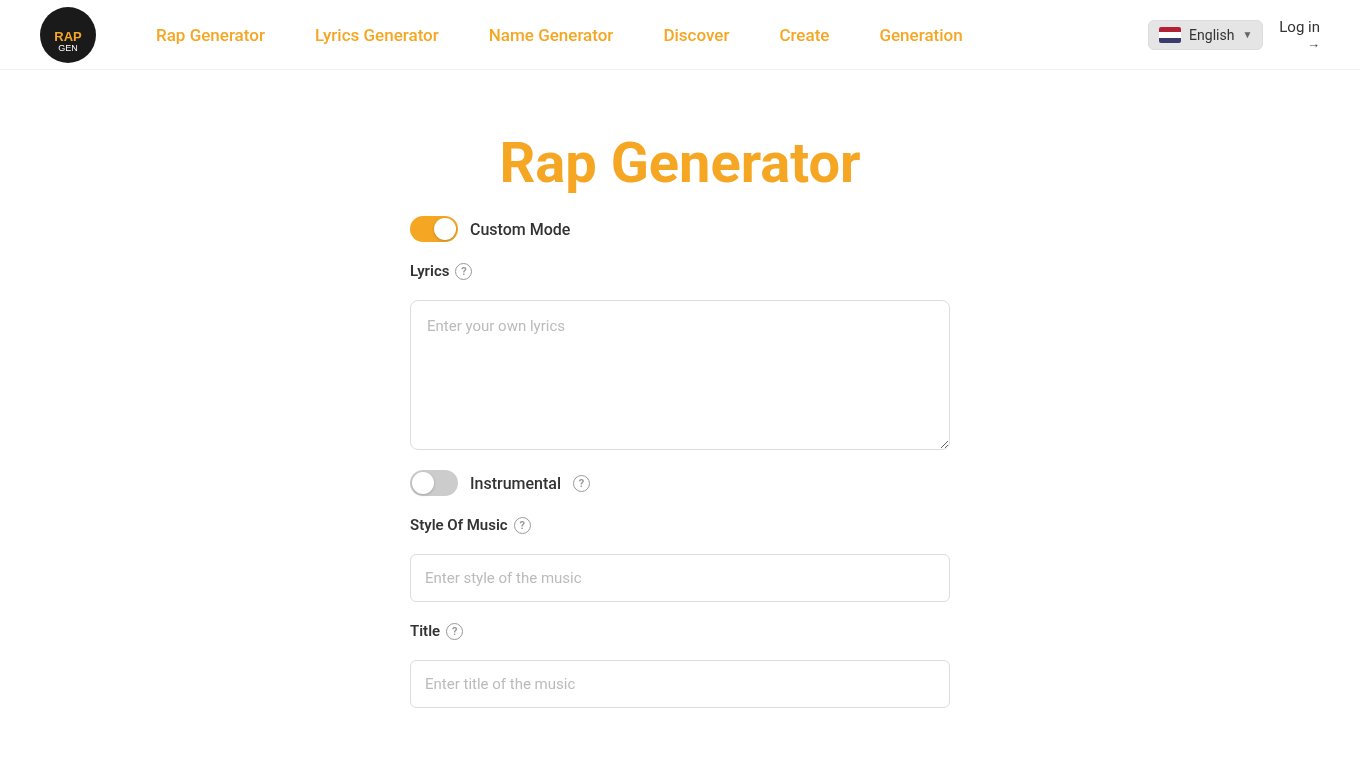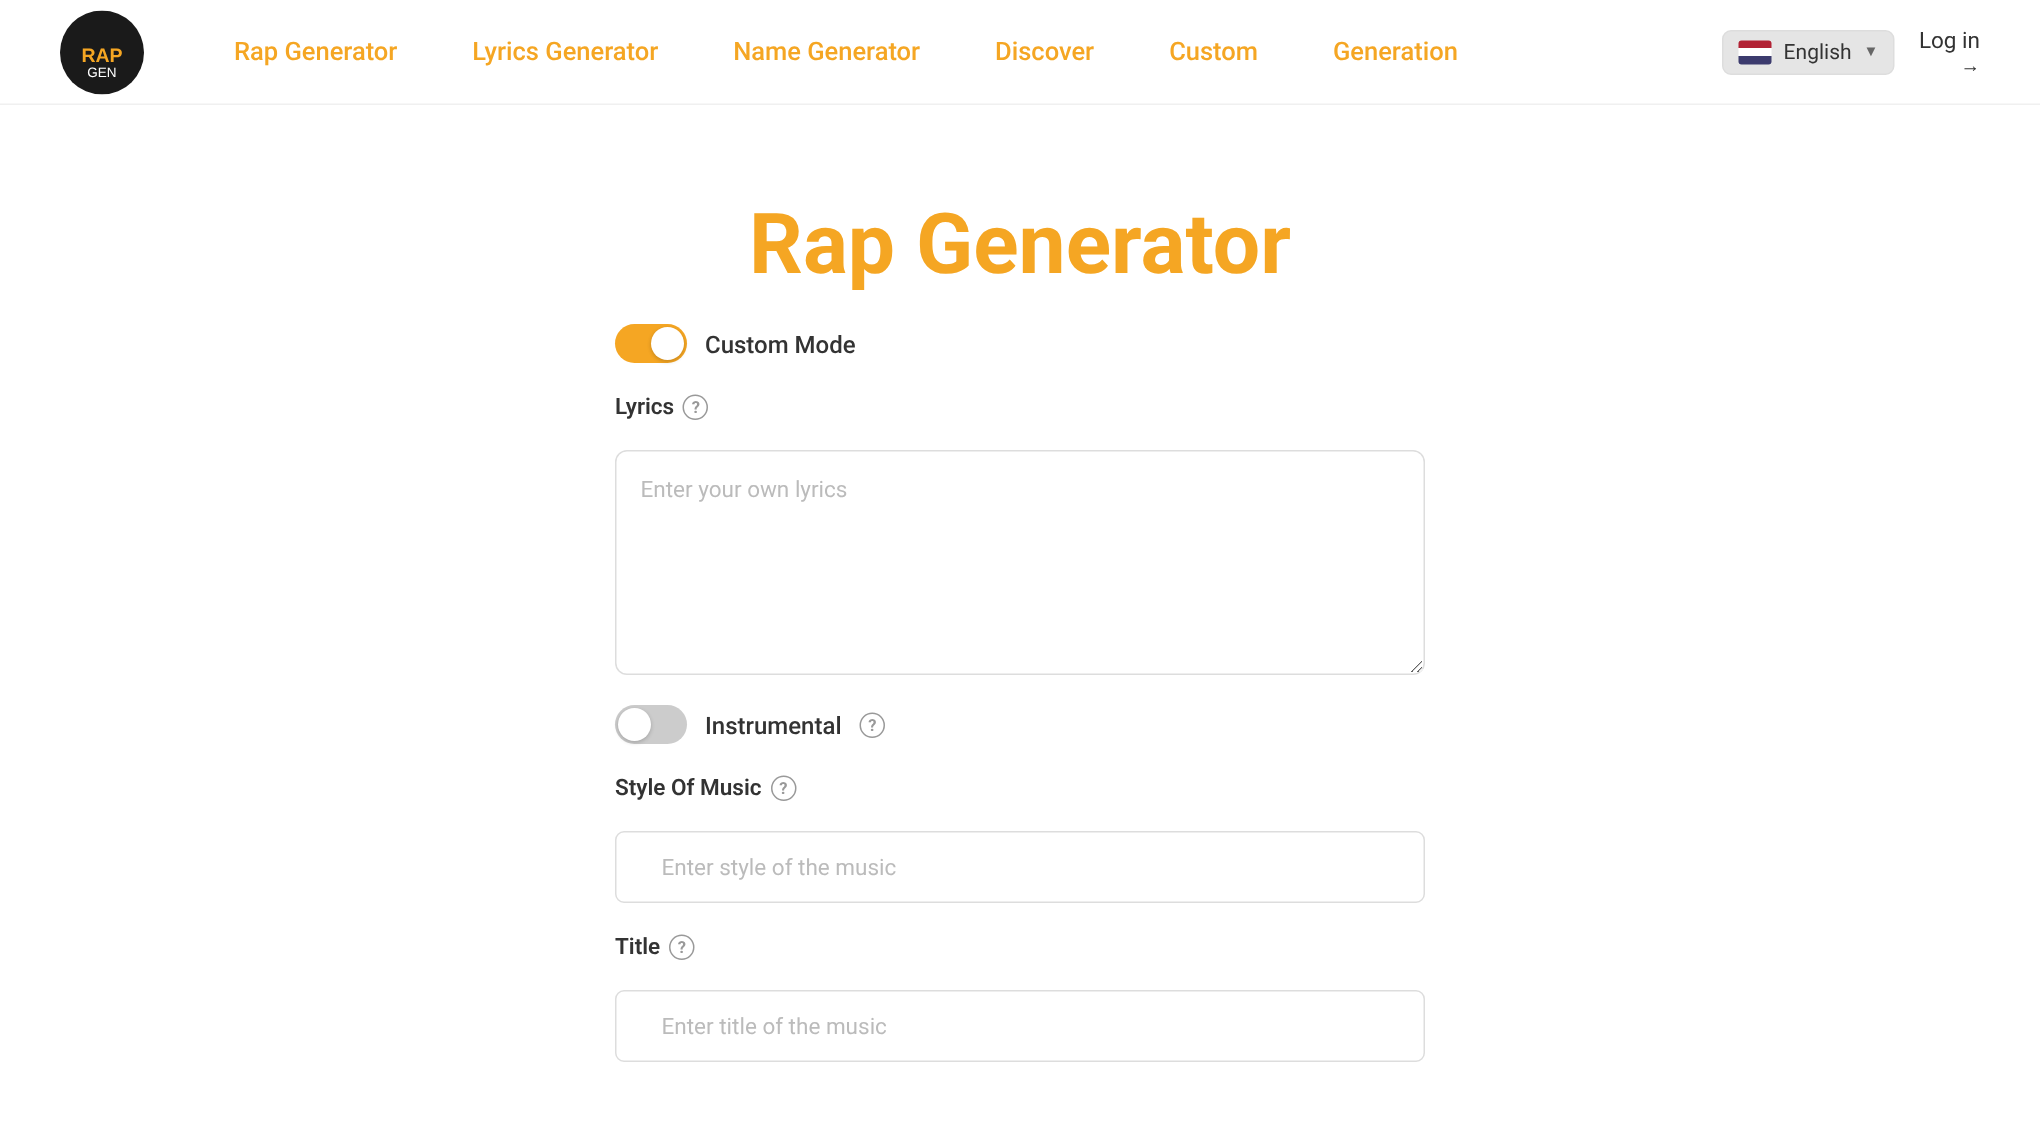--- a/index.html
+++ b/index.html
@@ -200,21 +200,21 @@
       resize: vertical;
       outline: none;
       font-family: inherit;
     }
 
     input[type="text"] {
       width: 100%;
       height: 48px;
       border: 1.5px solid #ddd;
       border-radius: 6px;
-      padding: 0 30px;
+      padding: 0 14px;
       font-size: 15px;
       color: #737373;
       outline: none;
       font-family: inherit;
     }
 
     ::placeholder {
       color: #bbb;
     }
   </style>
@@ -228,21 +228,21 @@
       <text x="50%" y="55%" dominant-baseline="middle" text-anchor="middle" font-size="13" font-weight="bold" fill="#f5a623" font-family="Arial">RAP</text>
       <text x="50%" y="75%" dominant-baseline="middle" text-anchor="middle" font-size="9" fill="#fff" font-family="Arial">GEN</text>
     </svg>
   </div>
 
   <nav>
     <a>Rap Generator</a>
     <a>Lyrics Generator</a>
     <a>Name Generator</a>
     <a>Discover</a>
-    <a>Custom</a>
+    <a>Create</a>
     <a>Generation</a>
   </nav>
 
   <div class="header-right">
     <div class="lang-selector">
       <div class="flag-icon"></div>
       <span>English</span>
       <span class="chevron-down">▼</span>
     </div>
     <div style="text-align:right; cursor:pointer;">

